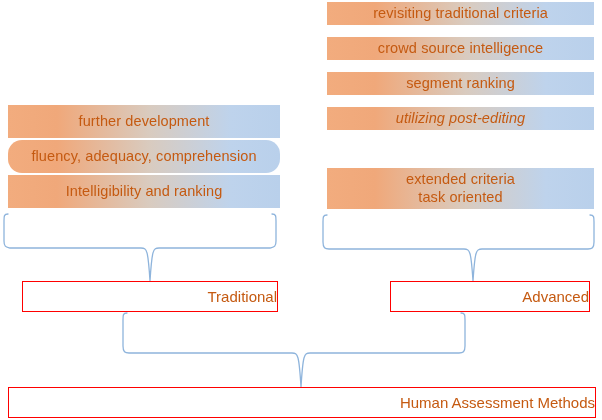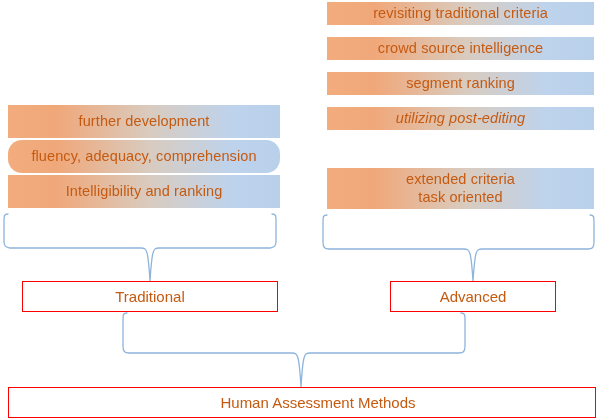--- a/index.html
+++ b/index.html
@@ -33,21 +33,21 @@
   .bar-right { left: 327px; width: 267px; height: 23px; }
 
   
   .rbox {
     position: absolute;
     box-sizing: border-box;
     border: 1.6px solid #FF0000;
     background: #ffffff;
     display: flex;
     align-items: center;
-    justify-content: center;
+    justify-content: flex-end;
     color: #C55A11;
     font-size: 15px;
     line-height: 1;
     white-space: nowrap;
   }
 
   
   #braces {
     position: absolute;
     left: 0; top: 0;
@@ -132,21 +132,21 @@
              L 459,353
              C 463,353 465,352 465,346
              L 465,320
              C 465,315 465,313 461,313"></path>
   </svg>
 
   <div class="rbox" style="left:22px; top:281px; width:256px; height:31px;">
     <span>Traditional</span>
   </div>
 
-  <div class="rbox" style="left:390px; top:281px; width:166px; height:31px;">
+  <div class="rbox" style="left:390px; top:281px; width:200px; height:31px;">
     <span>Advanced</span>
   </div>
 
   <div class="rbox" style="left:8px; top:387px; width:588px; height:31px;padding-left:32px;">
     <span>Human Assessment Methods</span>
   </div>
 
 </div>
 
 </body></html>

